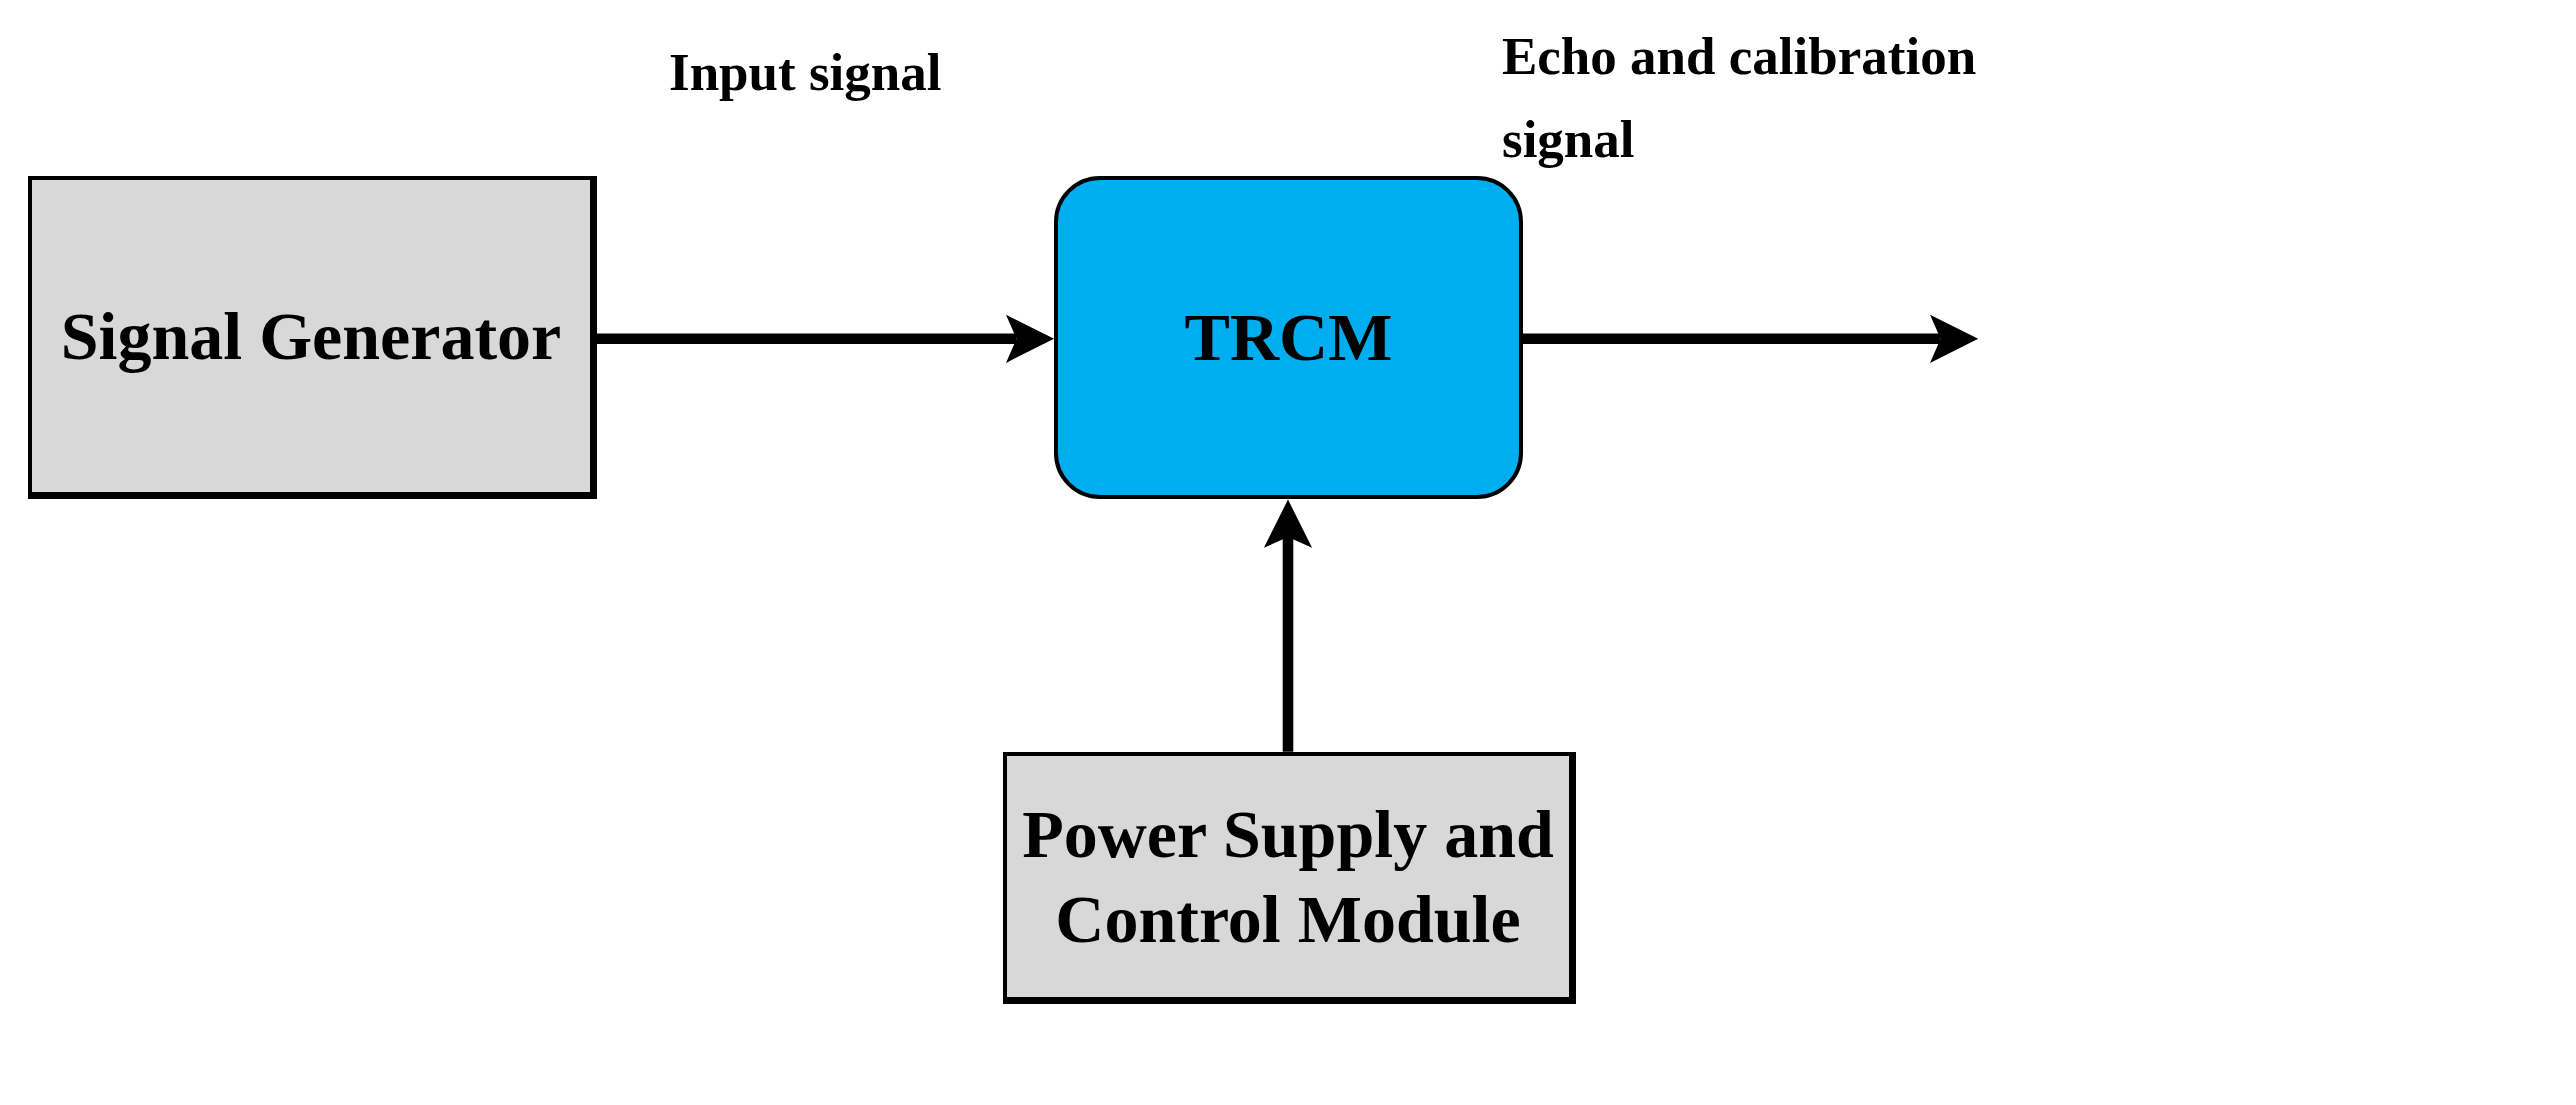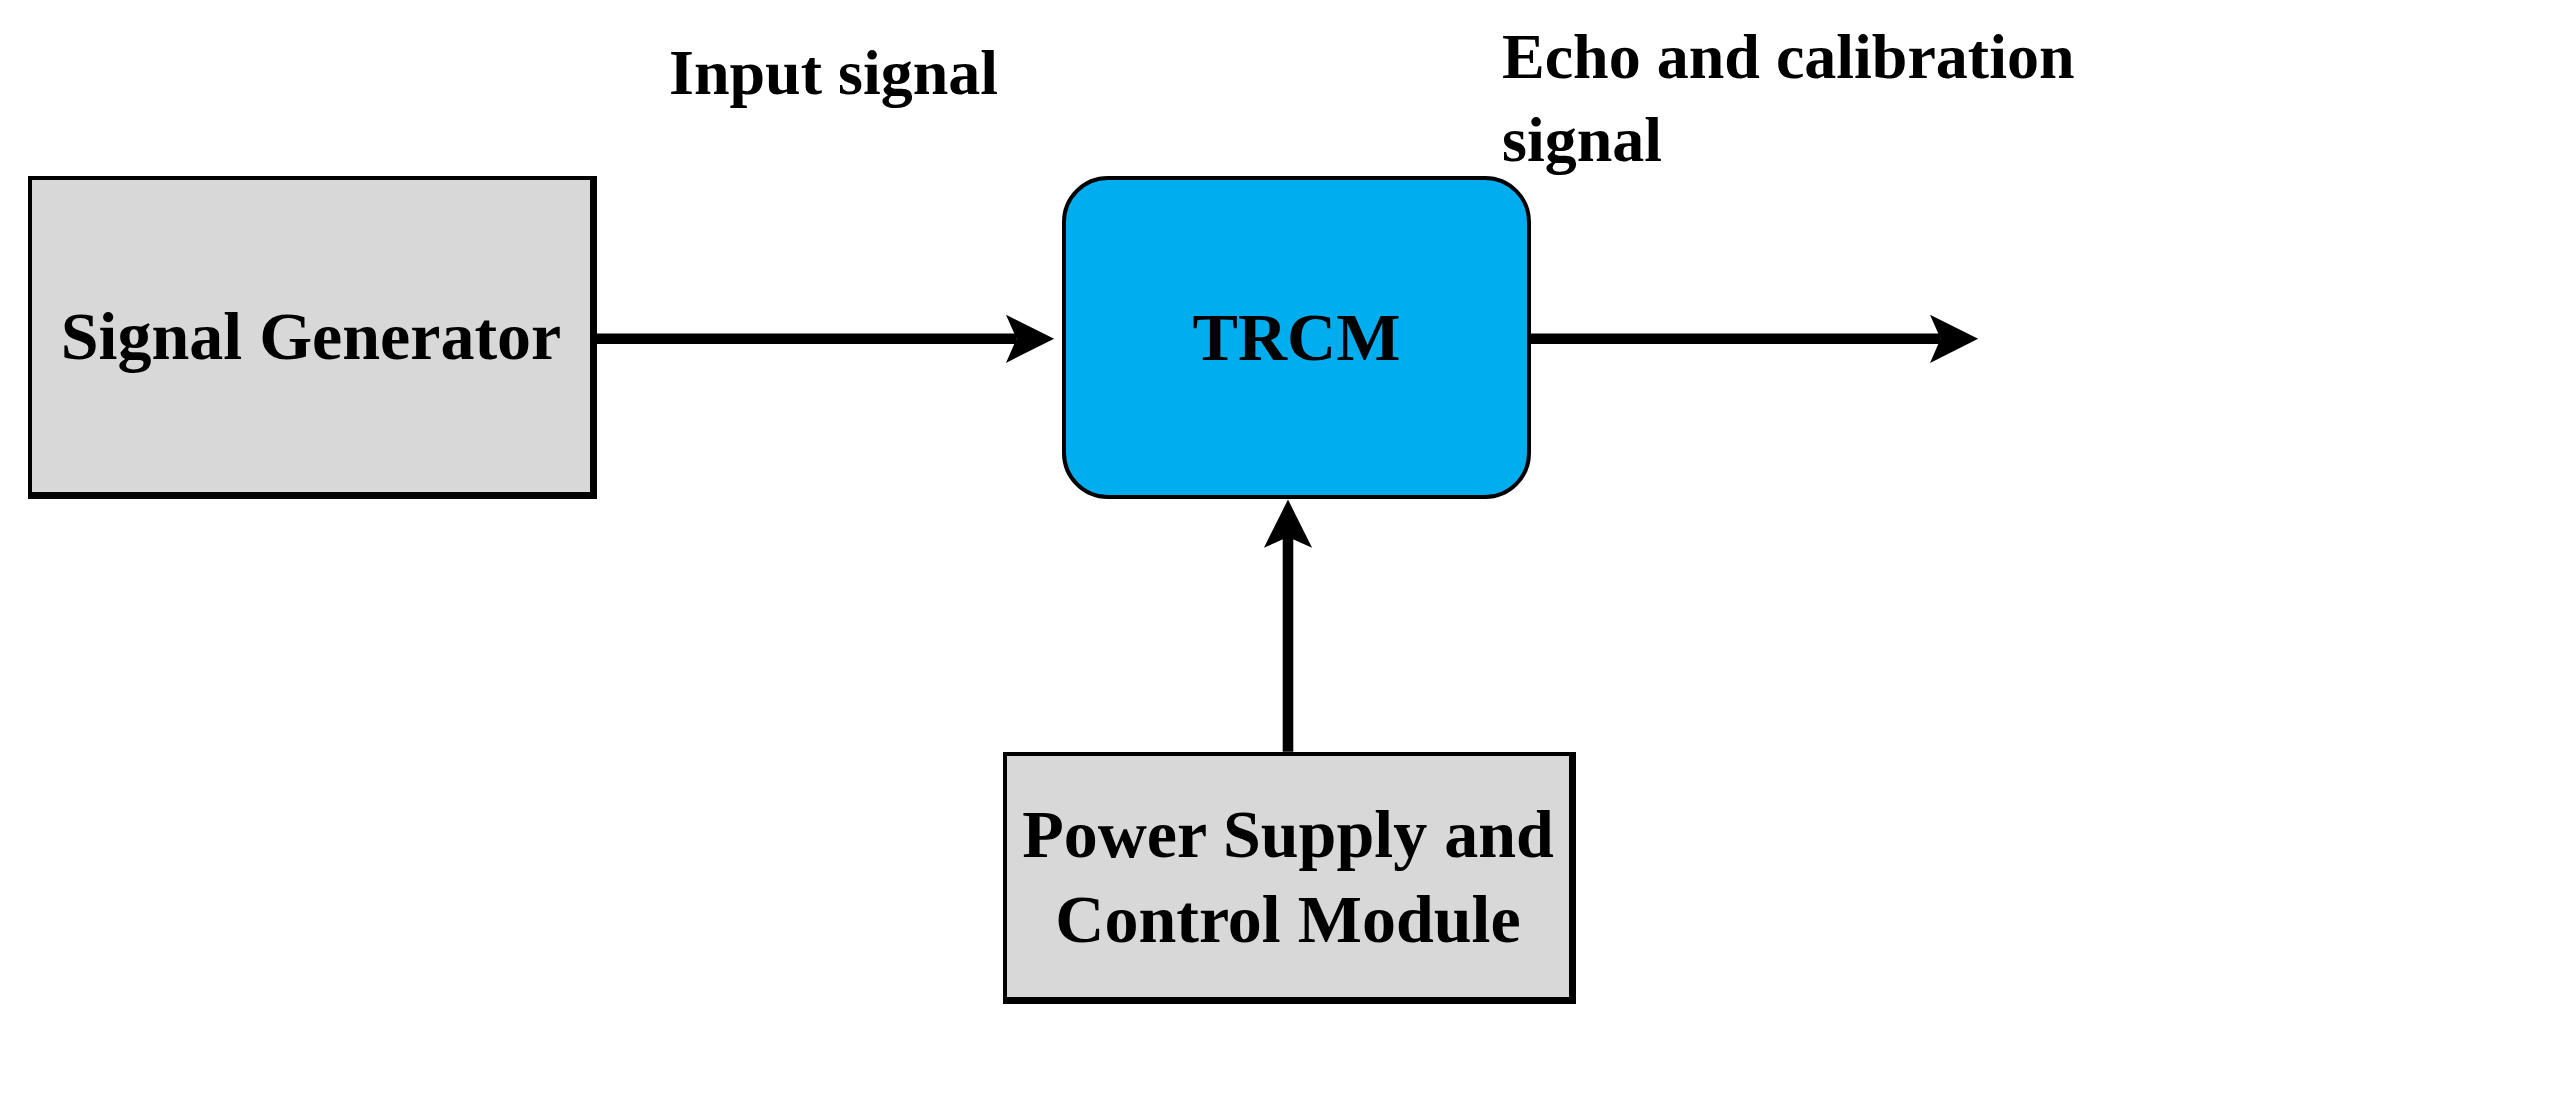--- a/index.html
+++ b/index.html
@@ -31,30 +31,29 @@
   .box.gray {
     background: #d8d8d8;
     border: 4.8px solid #000000;
     border-right-width: 7.7px;
     border-bottom-width: 7.7px;
   }
   .box.cyan {
     background: #00aeef;
     border: 4.8px solid #000000;
     border-radius: 46px;
-    margin-left: 8px;
   }
   #box-signal-generator { left: 28px;   top: 176px; width: 569px; height: 323px; }
   #box-trcm             { left: 1054px; top: 176px; width: 469px; height: 323px; }
   #box-mdem             { left: 1978px; top: 176px; width: 569px; height: 323px; }
   #box-power-supply     { left: 1003px; top: 752px; width: 573px; height: 252px; }
 
   .edge-label {
     position: absolute;
-    font-size: 64px;
+    font-size: 53px;
     line-height: 83px;
     white-space: pre-line;
   }
   #label-input { left: 669px;  top: 31px; }
   #label-echo  { left: 1502px; top: 15.4px; }
   #label-dc    { left: 626px;  top: 556px; width: 674px; text-align: center; }
 
   .arrows-layer {
     position: absolute;
     left: 0;

